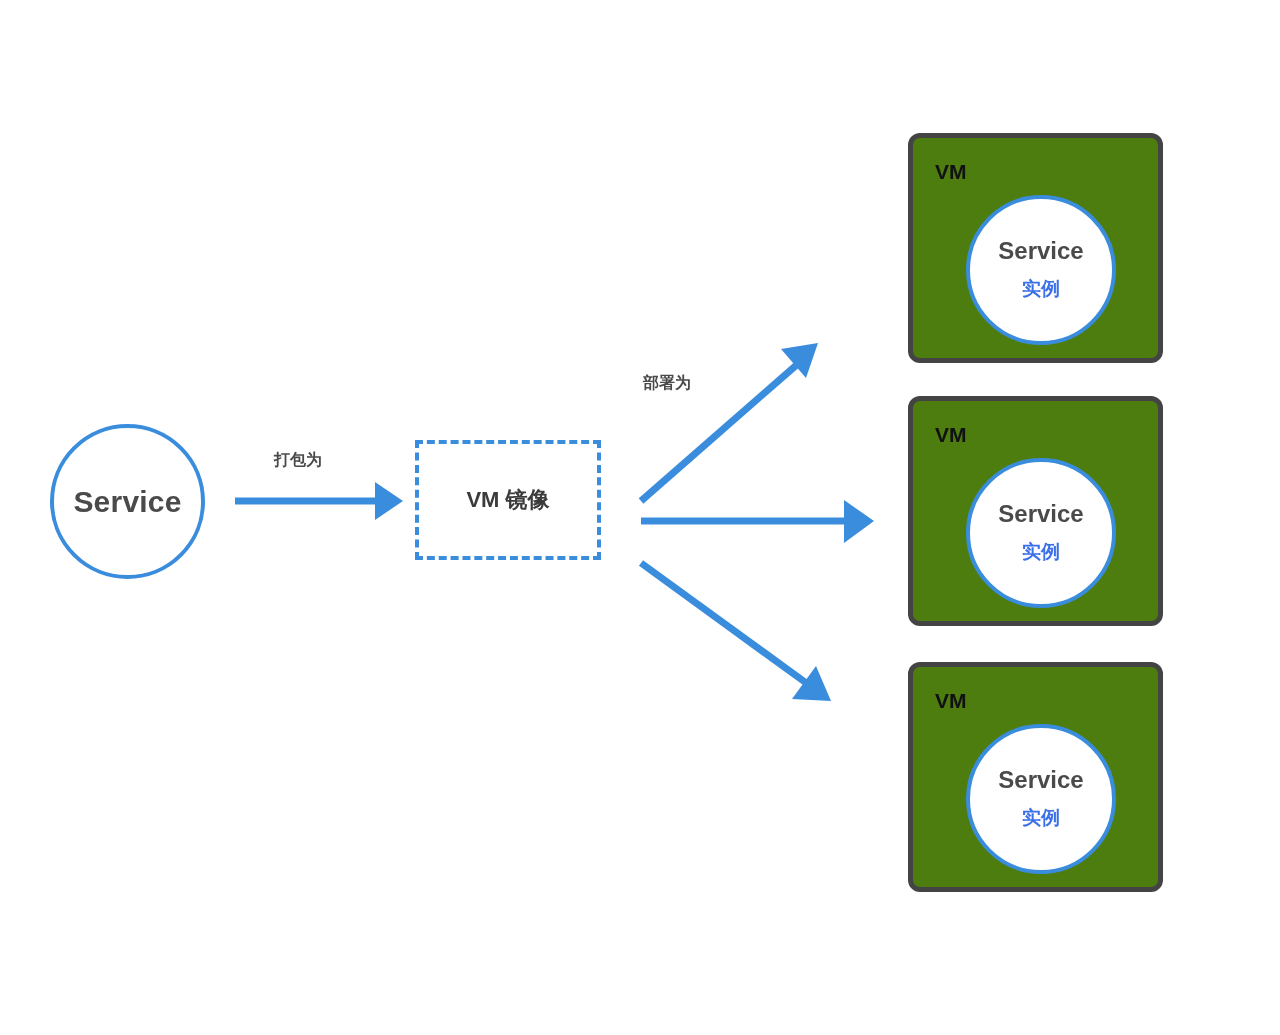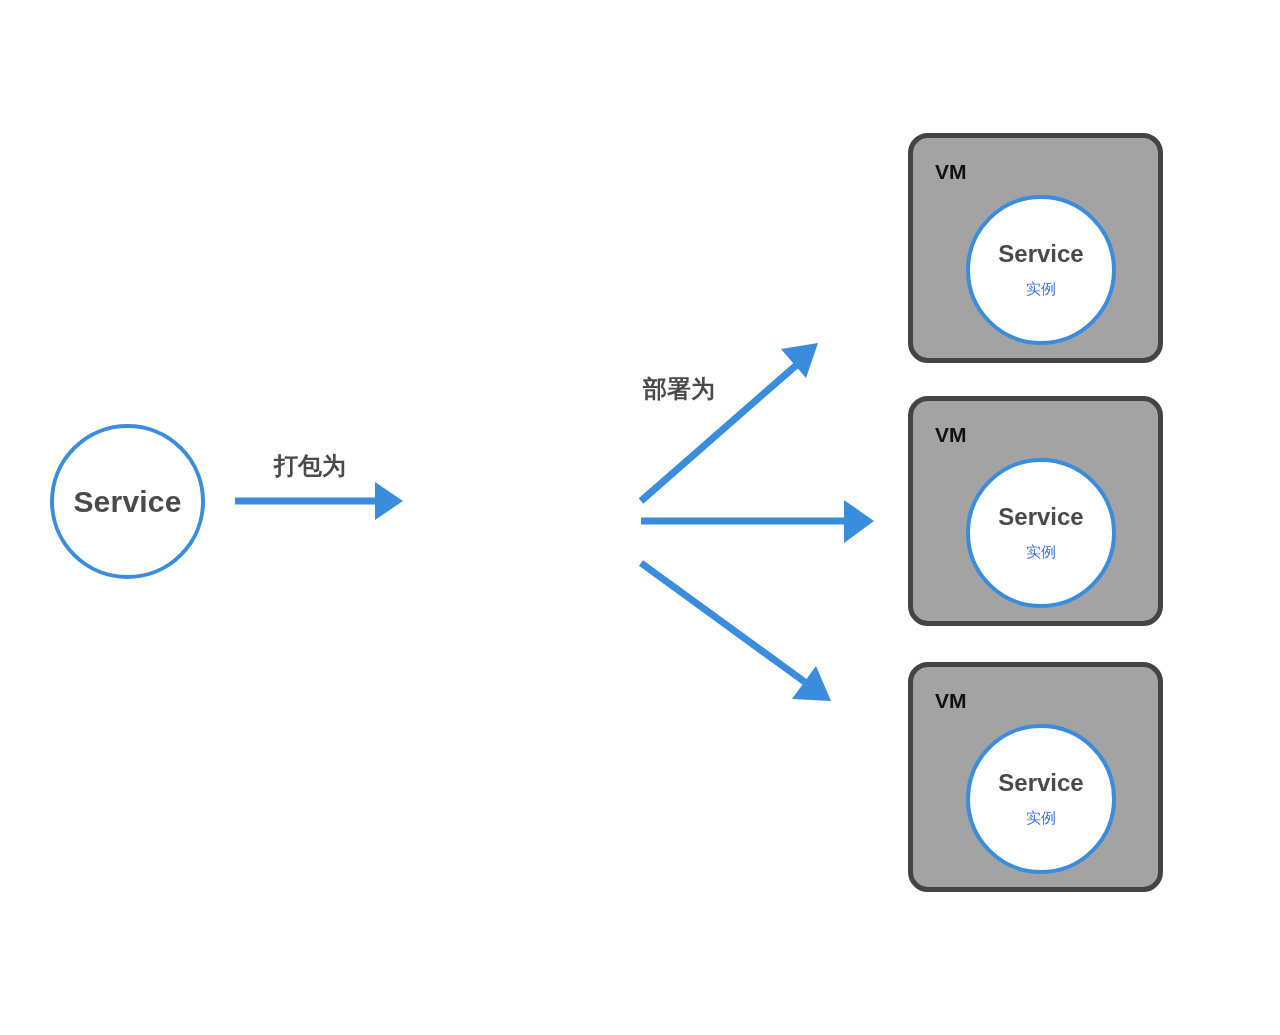--- a/index.html
+++ b/index.html
@@ -64,37 +64,37 @@
   }
   .vm-image-box .label {
     font-size: 22px;
     font-weight: bold;
     color: #3b3b3b;
   }
 
   
   .edge-label {
     position: absolute;
-    font-size: 24px;
+    font-size: 16px;
     font-weight: bold;
     color: #4a4a4a;
     white-space: nowrap;
   }
   #label-package { left: 274px; top: 450px; }
   #label-deploy  { left: 643px; top: 373px; }
 
   
   .vm-box {
     position: absolute;
     width: 255px;
     height: 230px;
     border: 5px solid #444444;
-    border-radius: 20px;
+    border-radius: 12px;
     box-sizing: border-box;
-    background: #a3a3a3;
+    background: #4d7c0f;
   }
   #vm-box-1 { left: 908px; top: 133px; }
   #vm-box-2 { left: 908px; top: 396px; }
   #vm-box-3 { left: 908px; top: 662px; }
 
   .vm-box .vm-title {
     position: absolute;
     left: 22px;
     top: 22px;
     font-size: 21px;
@@ -116,22 +116,22 @@
     justify-content: center;
     background: #ffffff;
   }
   .service-circle-inst .svc-name {
     font-size: 24px;
     font-weight: bold;
     color: #4a4a4a;
     line-height: 1.1;
   }
   .service-circle-inst .svc-sub {
-    font-size: 15px;
-    font-weight: normal;
+    font-size: 19px;
+    font-weight: bold;
     color: #3b70e8;
     line-height: 1.3;
     margin-top: 12px;
   }
 </style>
 </head>
 <body>
 
 <div id="canvas">
 
@@ -157,20 +157,23 @@
       <polygon points="831,701 792,699 816,666" fill="#3a8ddd"></polygon>
     </g>
   </svg>
 
   <div class="service-circle-src">
     <span class="label">Service</span>
   </div>
 
   <div class="edge-label" id="label-package">打包为</div>
 
+  <div class="vm-image-box">
+    <span class="label">VM 镜像</span>
+  </div>
 
   <div class="edge-label" id="label-deploy">部署为</div>
 
   <div class="vm-box" id="vm-box-1">
     <span class="vm-title">VM</span>
     <div class="service-circle-inst">
       <span class="svc-name">Service</span>
       <span class="svc-sub">实例</span>
     </div>
   </div>

